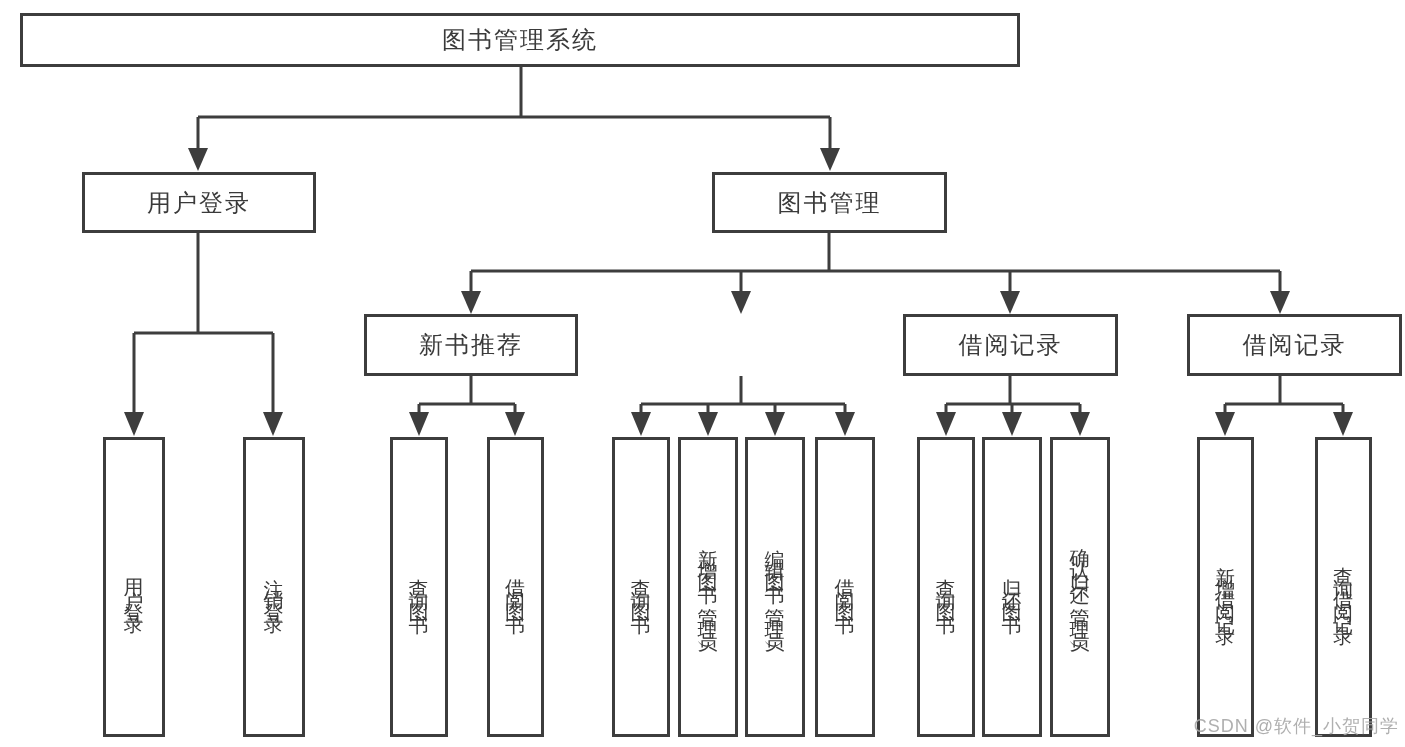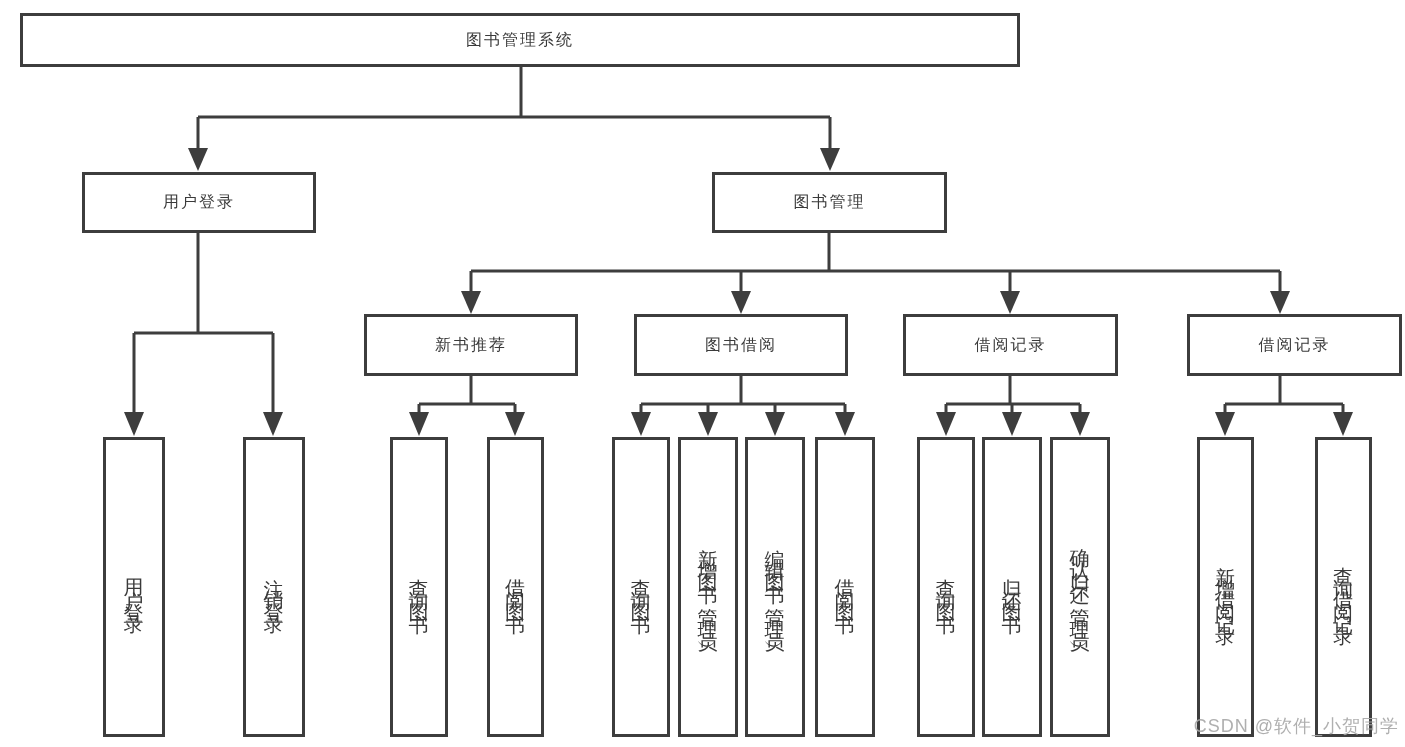--- a/index.html
+++ b/index.html
@@ -21,21 +21,21 @@
   }
   .connectors path{stroke:var(--line);stroke-width:3;fill:none;}
   .connectors polygon{fill:var(--line);stroke:none;}
   .box{
     position:absolute;
     display:flex;align-items:center;justify-content:center;
     border:3px solid var(--line);
     background:#ffffff;
   }
   .hlabel{
-    font-size:16px;
+    font-size:24px;
     letter-spacing:2px;
     color:var(--text);
     white-space:nowrap;
   }
   .vlabel{
     writing-mode:vertical-rl;
     text-orientation:mixed;
     font-size:20px;
     line-height:1;
     letter-spacing:12px;
@@ -113,23 +113,20 @@
   <div class="box" style="left:82px;top:172px;width:234px;height:61px;">
     <span class="hlabel">用户登录</span>
   </div>
   <div class="box" style="left:364px;top:314px;width:214px;height:62px;">
     <span class="hlabel">新书推荐</span>
   </div>
 
   <div class="box" style="left:712px;top:172px;width:235px;height:61px;">
     <span class="hlabel">图书管理</span>
   </div>
-  <div class="box" style="left:634px;top:314px;width:214px;height:62px;">
-    <span class="hlabel">图书借阅</span>
-  </div>
   <div class="box" style="left:903px;top:314px;width:215px;height:62px;">
     <span class="hlabel">借阅记录</span>
   </div>
   <div class="box" style="left:1173px;top:314px;width:215px;height:62px;margin-left:14px;">
     <span class="hlabel">借阅记录</span>
   </div>
 
   <div class="box" style="left:103px;top:437px;width:62px;height:300px;">
     <span class="vlabel">用户登录</span>
   </div>

